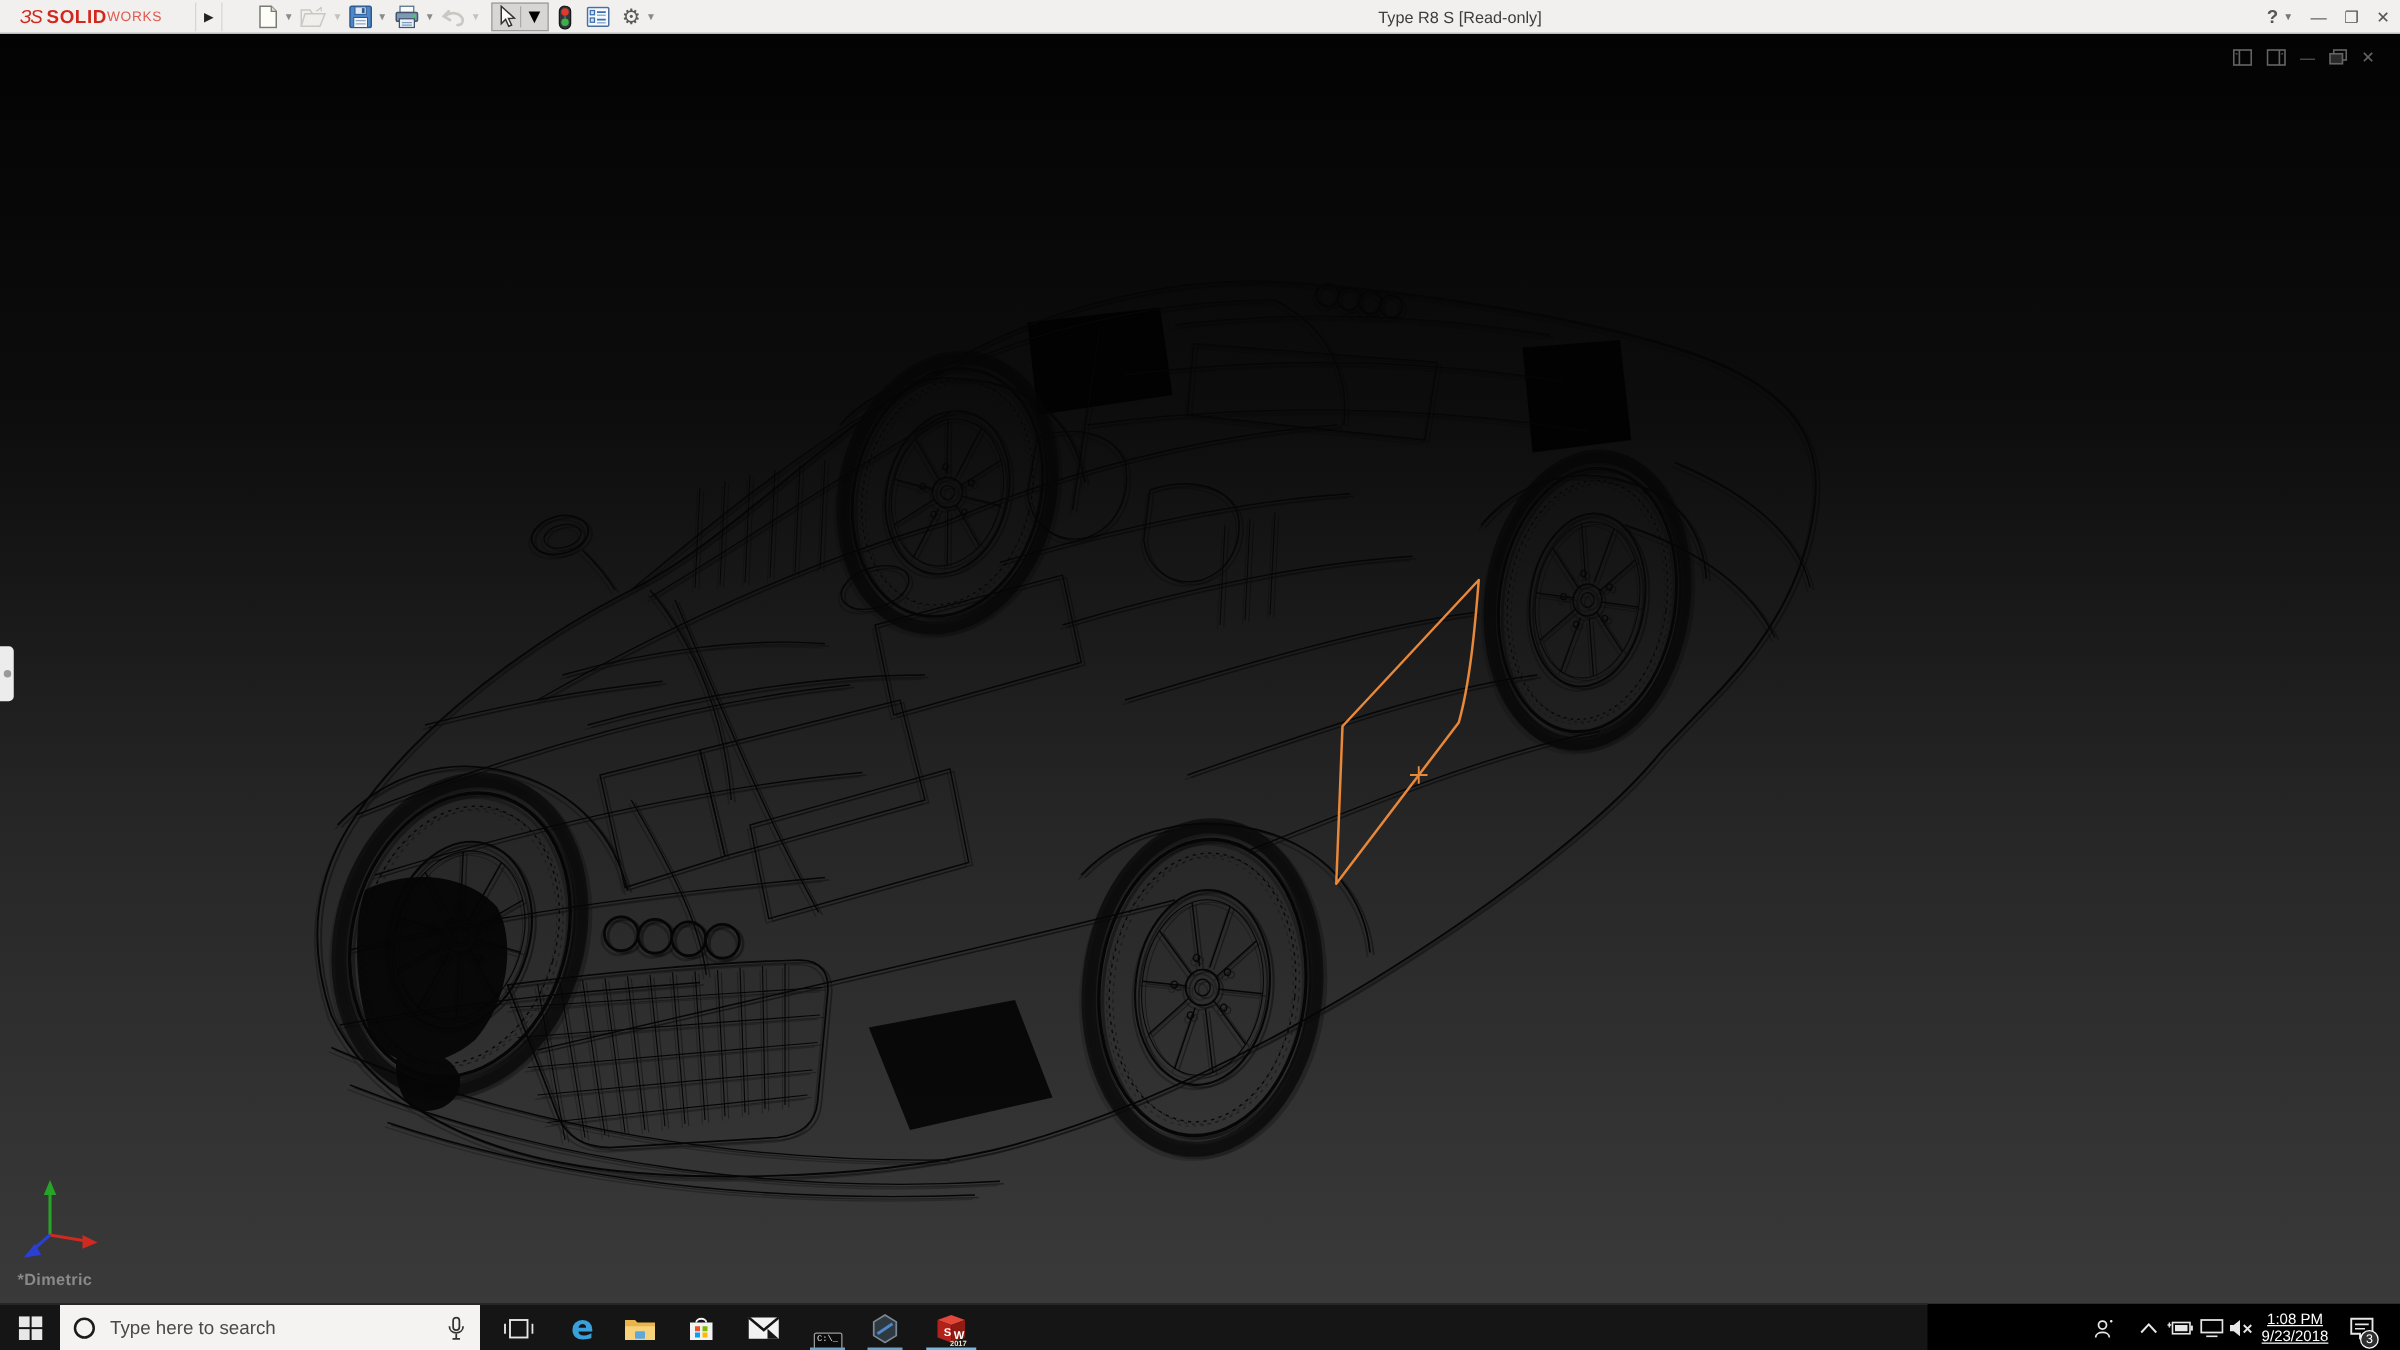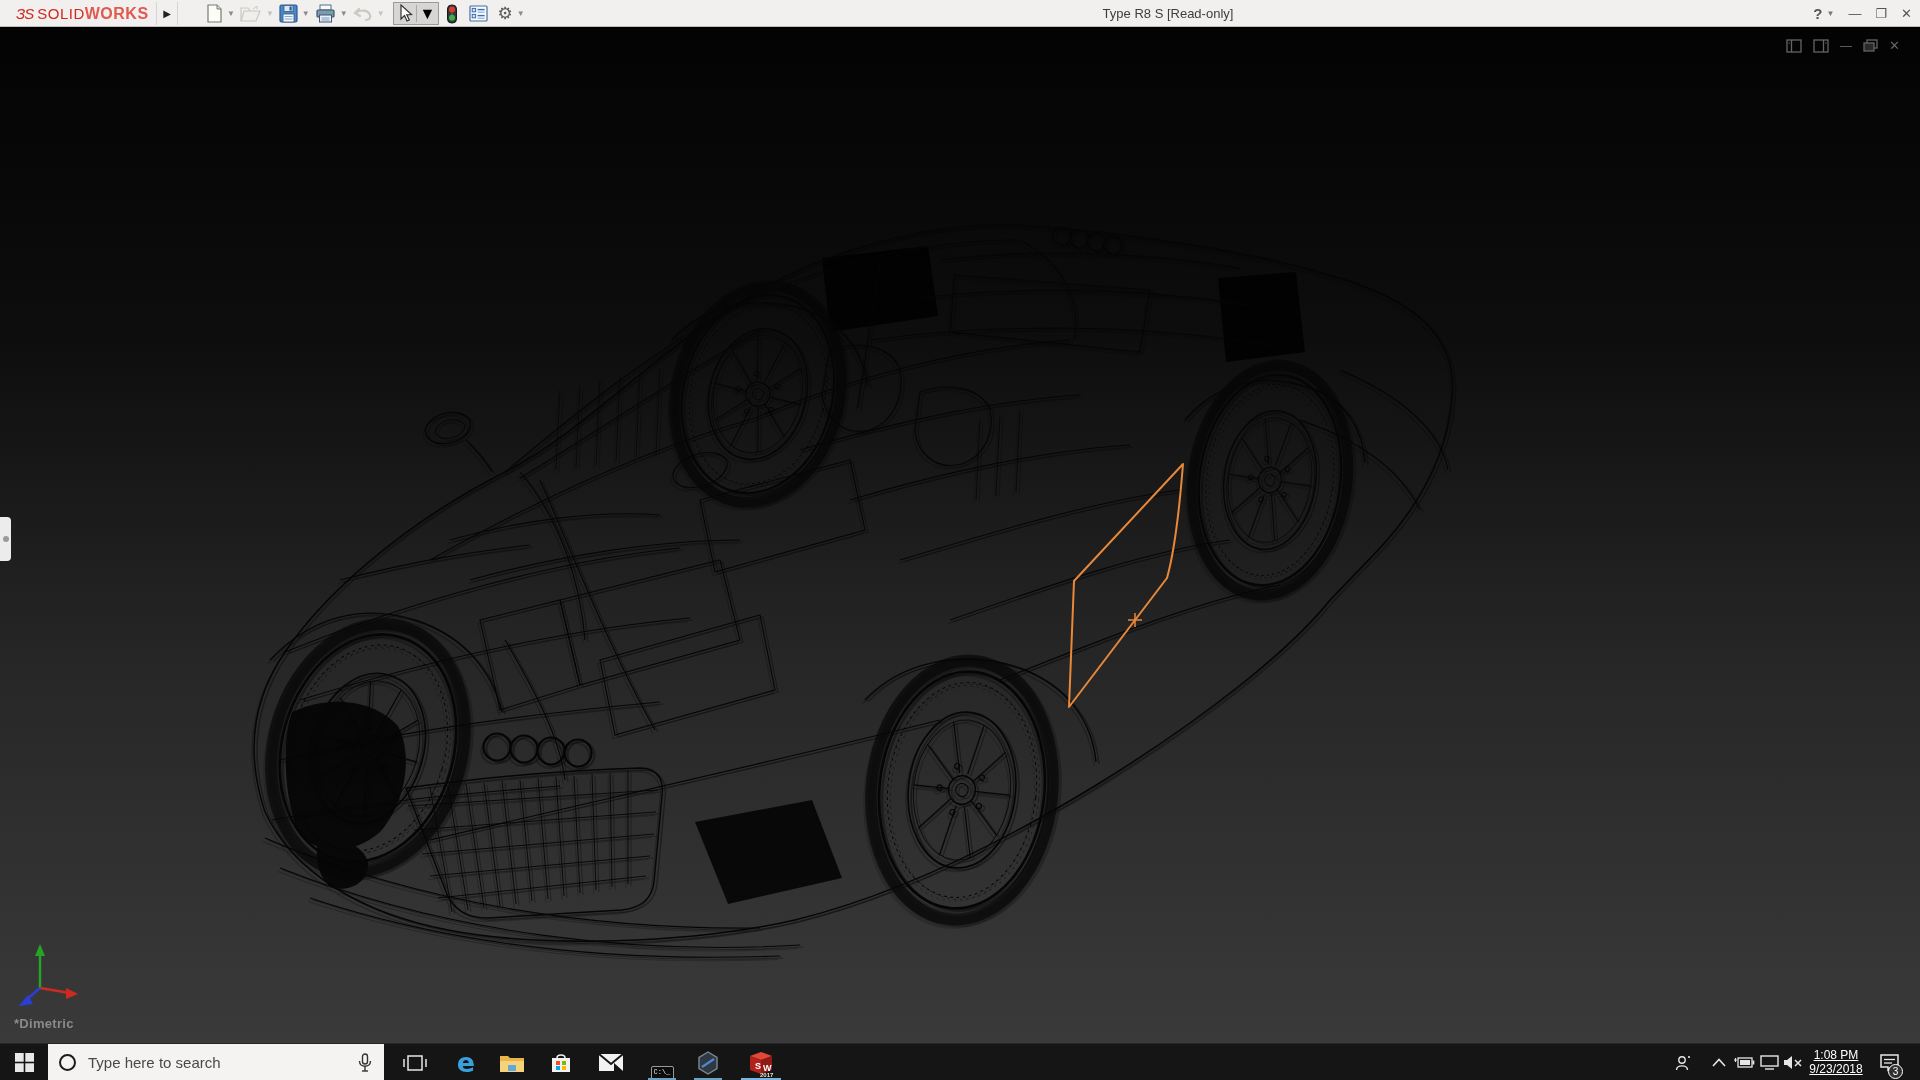--- a/index.html
+++ b/index.html
@@ -4,22 +4,22 @@
 <style>
   * { margin:0; padding:0; box-sizing:border-box; }
   html,body { width:1920px; height:1080px; overflow:hidden; background:#000;
               font-family:"Liberation Sans", sans-serif; }
 
   
   .titlebar { position:absolute; left:0; top:0; width:1920px; height:27px;
               background:#f1f0ef; border-bottom:1px solid #bdbdbd; z-index:50; }
   .brand { position:absolute; left:16px; top:3px; height:21px; display:flex; align-items:center; }
   .brand-mark { font-weight:normal; font-style:italic; font-size:15px; letter-spacing:-1px; margin-right:4px; }
-  .brand-bold { font-weight:normal; font-size:15px; letter-spacing:.5px;text-align:right; }
-  .brand-light { font-weight:bold; font-size:16px; letter-spacing:.5px; }
+  .brand-bold { font-weight:bold; font-size:15px; letter-spacing:.5px;text-align:right; }
+  .brand-light { font-weight:normal; font-size:11px; letter-spacing:.5px; }
   .flyout-btn { position:absolute; left:156px; top:2px; width:22px; height:23px;
                 border-left:1px solid #d5d5d5; border-right:1px solid #d5d5d5;
                 display:flex; align-items:center; justify-content:center;
                 color:#222; font-size:10px; }
   .qtoolbar { position:absolute; left:205px; top:0; height:27px; display:flex; align-items:center; }
   .tbtn { display:flex; align-items:center; margin-right:3px; padding:2px 1px; }
   .tbtn .drop { font-size:8px; color:#8a8a8a; margin-left:4px; }
   .tbtn.disabled { opacity:.45; }
   .sel-box { border:1px solid #9a9a9a; background:#d7d6d5; height:23px; display:flex; align-items:center; padding:0 3px; margin:0 6px 0 4px; }
   .sel-box .divider { width:1px; height:17px; background:#aaa; margin:0 3px; }
@@ -38,21 +38,21 @@
   .inner-controls { position:absolute; left:1786px; top:38px; display:flex; align-items:center; gap:11px; z-index:20; }
   .ic { color:#646464; }
   .side-tab { position:absolute; left:0px; top:517px; width:11px; height:44px; background:#ececec;
               border-radius:0 4px 4px 0; z-index:20; display:flex; align-items:center; justify-content:center; }
   .side-tab .dot { width:6px; height:6px; border-radius:50%; background:#9a9a9a; }
 
   .view-label { position:absolute; left:14px; top:1016px; font-size:13px; font-weight:bold;
                 color:#8a8a8a; z-index:20; letter-spacing:.3px; }
 
   
-  .taskbar { position:absolute; left:0; top:1043px; width:1920px; height:37px; background:#151515;
+  .taskbar { position:absolute; left:0; top:1043px; width:1542px; height:37px; background:#151515;
              border-top:1px solid #262626; z-index:60; }
   .start { position:absolute; left:0; top:0; width:48px; height:37px; display:flex; align-items:center; justify-content:center; }
   .searchbox { position:absolute; left:48px; top:0px; width:336px; height:37px; background:#f4f3f2;
                display:flex; align-items:center; }
   .searchbox .circ { width:17px; height:17px; border:2.2px solid #1b1b1b; border-radius:50%; margin-left:11px; }
   .searchbox .ph { font-size:15px; color:#494949; margin-left:12px; flex:1; }
   .searchbox .mic { margin-right:12px; }
   .tb-icon { position:absolute; top:0; width:44px; height:37px; display:flex; align-items:center; justify-content:center; }
   .underline { position:absolute; top:34px; height:2px; background:#6aa3c5; }
   .tray { position:absolute; top:0; height:37px; display:flex; align-items:center; justify-content:center; }

